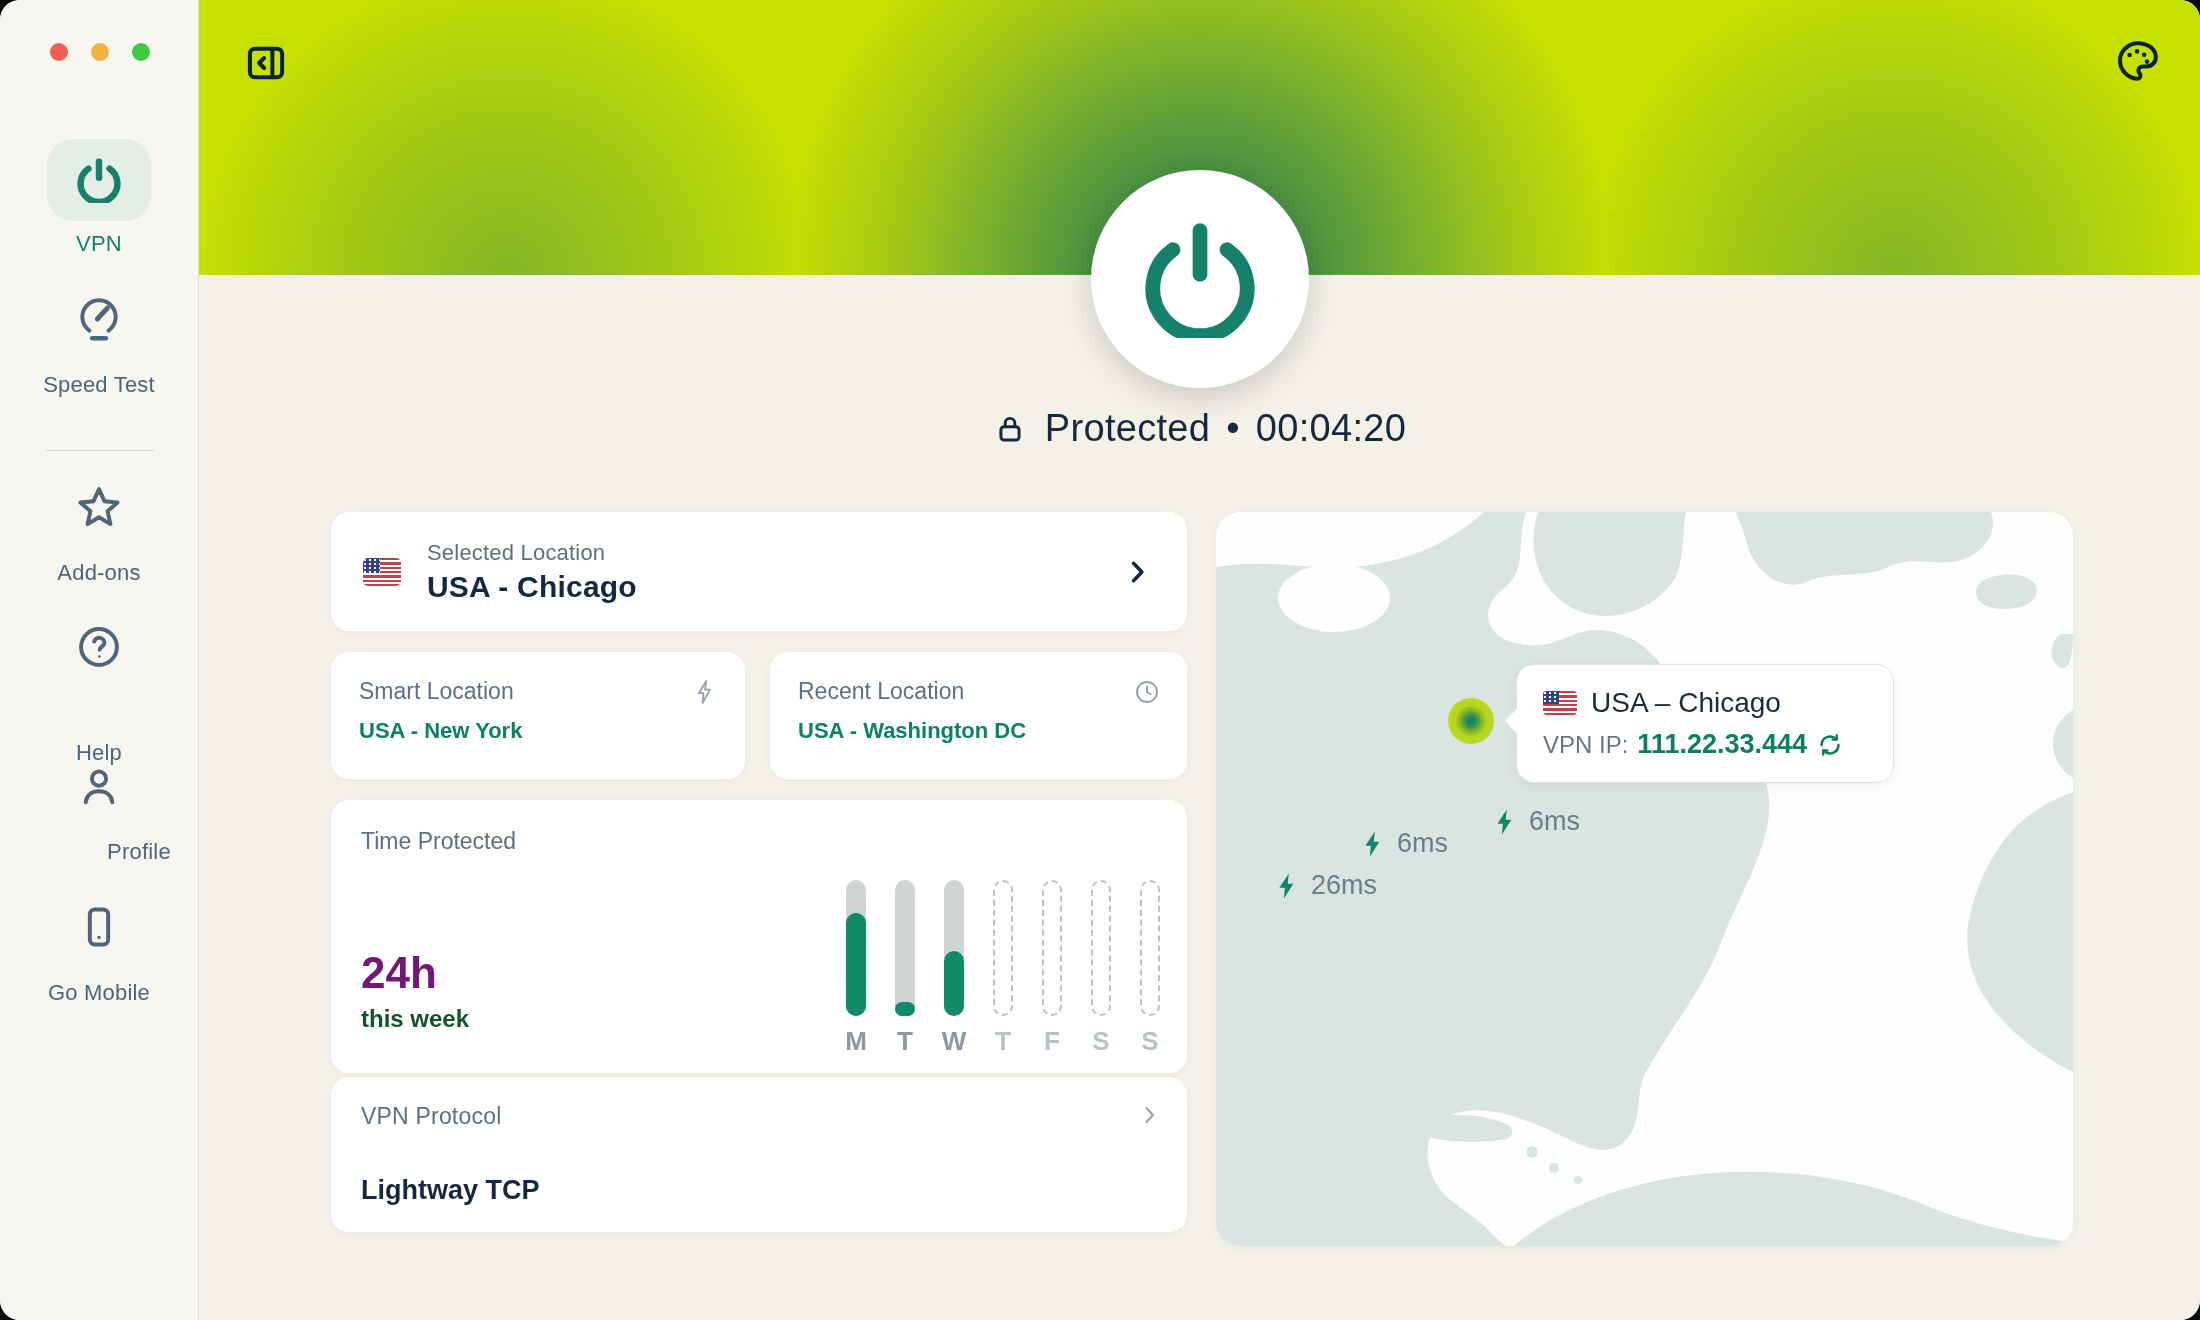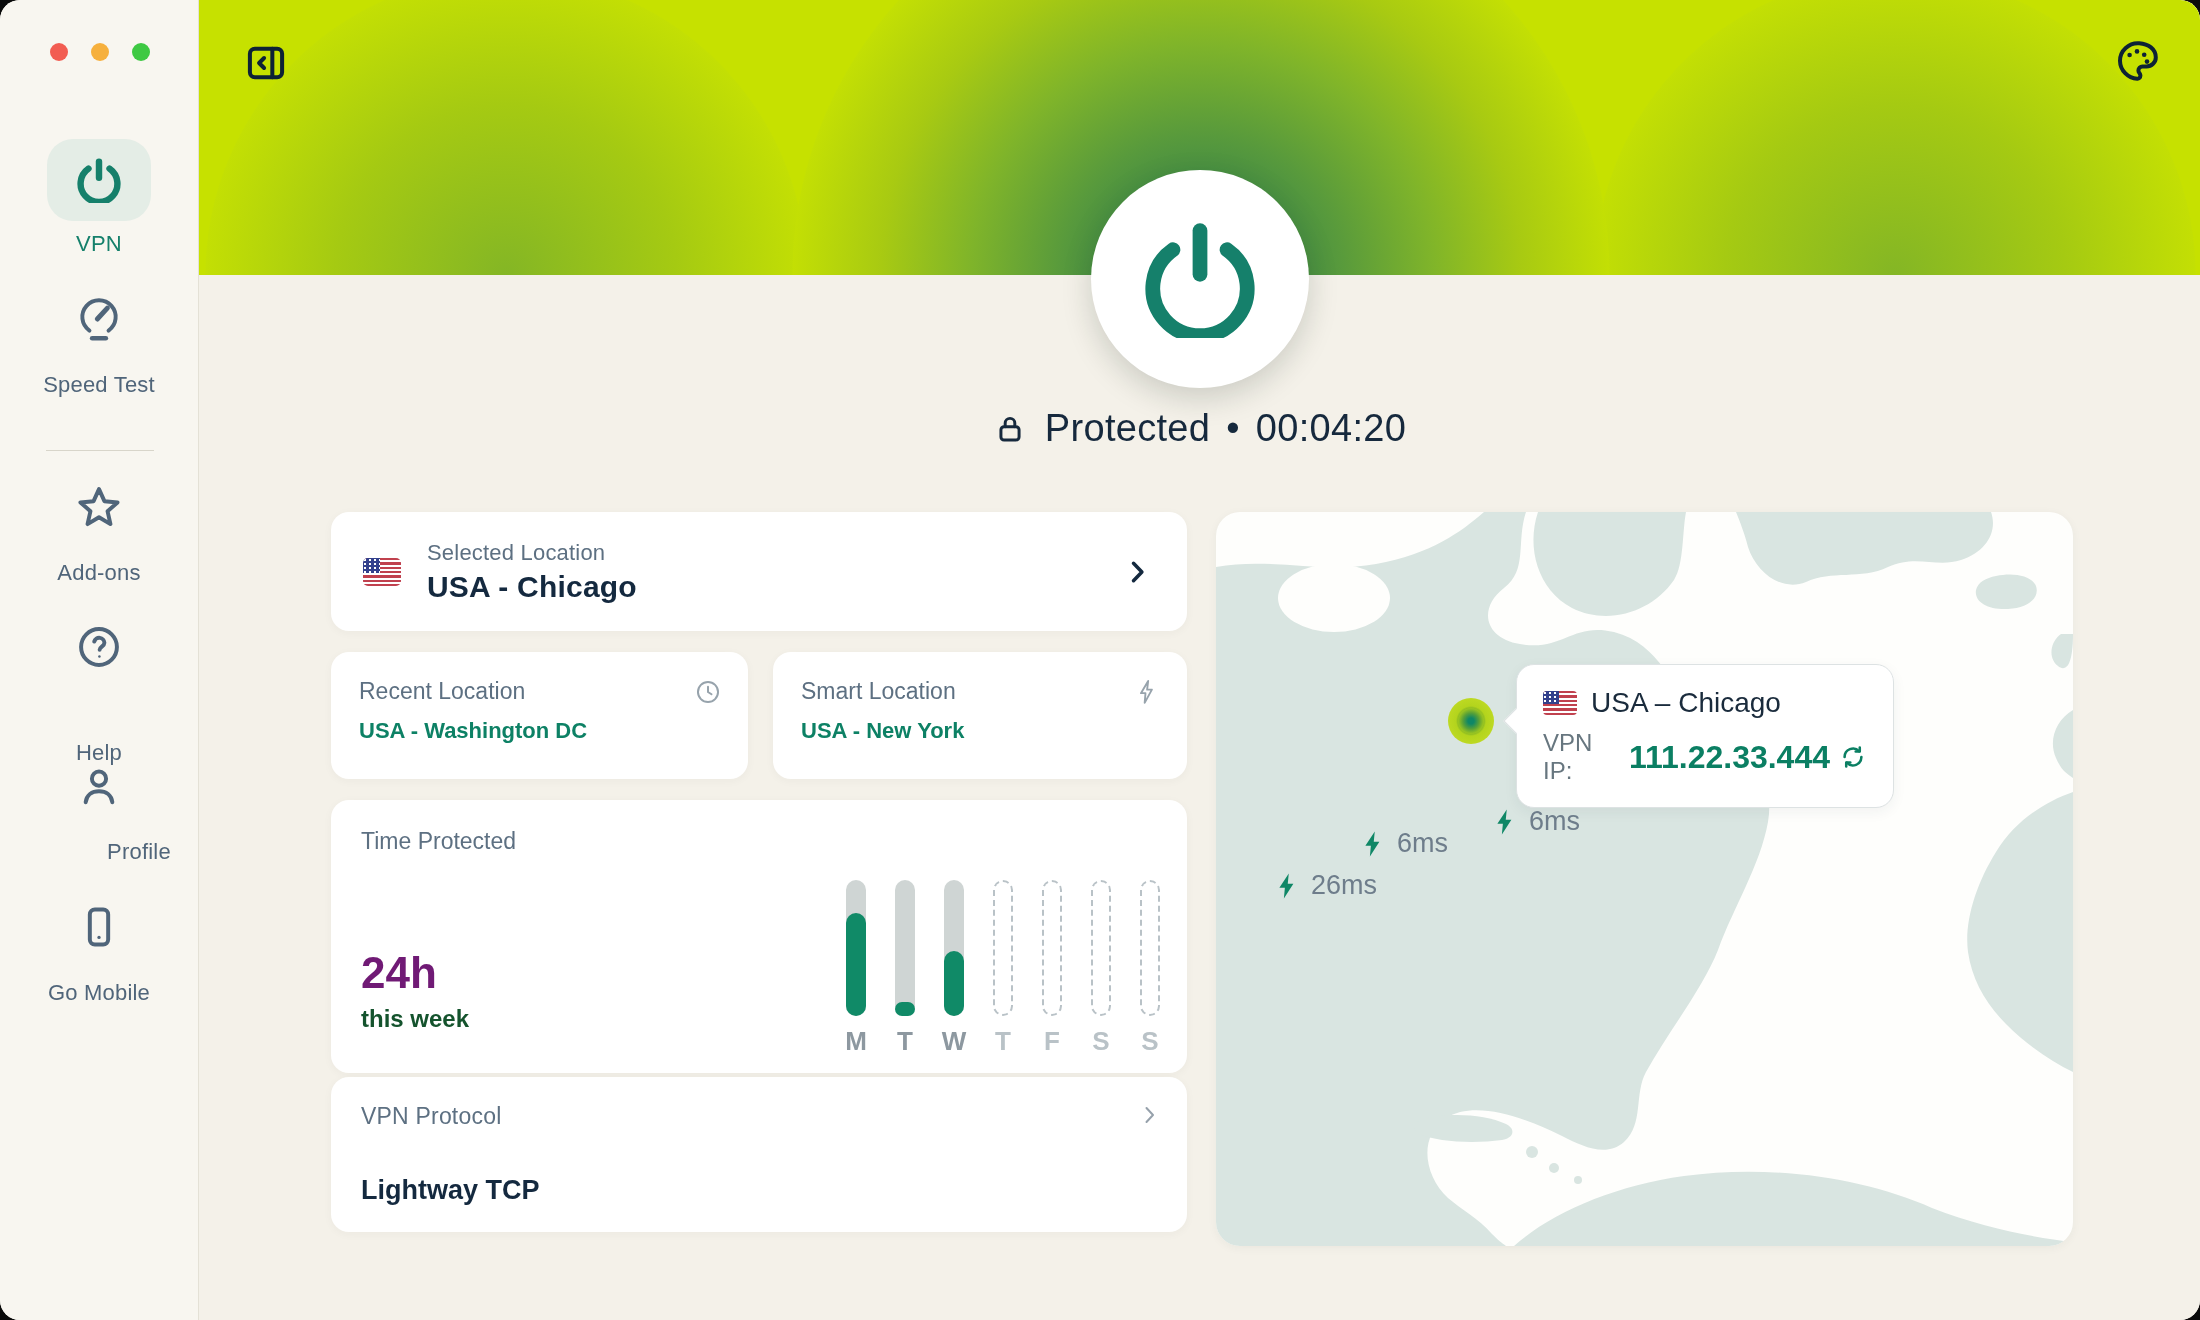--- a/index.html
+++ b/index.html
@@ -83,21 +83,21 @@
   .marker::after{content:"";position:absolute;inset:10px;border-radius:50%;
      background:radial-gradient(circle at 50% 50%, #0f8766 0 3px, #57a038 8px, #a0c81e 13px);}
   .tooltip{position:absolute;left:300px;top:152px;width:324px;background:#ffffff;border:1.5px solid #dde2e3;
      border-radius:18px;padding:22px 26px;box-shadow:0 4px 14px rgba(40,50,60,.06);}
   .tooltip::before{content:"";position:absolute;left:-10px;top:47px;width:17px;height:17px;background:#ffffff;
      border-left:1.5px solid #dde2e3;border-bottom:1.5px solid #dde2e3;transform:rotate(45deg);}
   .tt-row1{display:flex;align-items:center;gap:14px;}
   .tt-city{font-size:28px;font-weight:500;color:#1a2b3c;}
   .tt-row2{display:flex;align-items:center;gap:9px;margin-top:10px;}
   .tt-ip-label{font-size:24px;color:#67767f;}
-  .tt-ip{font-size:32px;font-weight:700;color:#0b7f63;}
+  .tt-ip{font-size:27px;font-weight:700;color:#0b7f63;}
   .latency{position:absolute;display:flex;align-items:center;gap:9px;}
   .latency span{font-size:27px;font-weight:500;color:#6e7d8b;}
 
   svg{display:block;}
 </style>
 </head>
 <body>
 
 <div class="window">
 
@@ -243,43 +243,43 @@
             <div class="sel-value">USA - Chicago</div>
           </span>
           <span>
             <svg width="28" height="34" viewBox="0 0 24 24" fill="none" stroke="#14293f" stroke-width="3" stroke-linecap="round" stroke-linejoin="round">
               <path d="M9 4.5 l7.2 7.5 L9 19.5"></path>
             </svg>
           </span>
         </div>
 
         <div class="row-2">
+          <div class="card card-mini a">
+            <div class="mini-head">
+              <span class="mini-label">Smart Location</span>
+              <span>
+                <svg width="28" height="28" viewBox="0 0 24 24" fill="none" stroke="#97a3ac" stroke-width="1.6" stroke-linejoin="round">
+                  <path d="M13 2.5 6.8 13h3.9l-.7 8.3L16.2 10h-4.1z"></path>
+                </svg>
+              </span>
+            </div>
+            <div class="mini-value">USA - New York</div>
+          </div>
+
           <div class="card card-mini b">
             <div class="mini-head">
               <span class="mini-label">Recent Location</span>
               <span>
                 <svg width="28" height="28" viewBox="0 0 24 24" fill="none" stroke="#97a3ac" stroke-width="1.7" stroke-linecap="round">
                   <circle cx="12" cy="12" r="8.6"></circle>
                   <path d="M12 7.4 V12 l3 1.9"></path>
                 </svg>
               </span>
             </div>
             <div class="mini-value">USA - Washington DC</div>
-          </div>
-
-          <div class="card card-mini a">
-            <div class="mini-head">
-              <span class="mini-label">Smart Location</span>
-              <span>
-                <svg width="28" height="28" viewBox="0 0 24 24" fill="none" stroke="#97a3ac" stroke-width="1.6" stroke-linejoin="round">
-                  <path d="M13 2.5 6.8 13h3.9l-.7 8.3L16.2 10h-4.1z"></path>
-                </svg>
-              </span>
-            </div>
-            <div class="mini-value">USA - New York</div>
           </div>
         </div>
 
         <div class="card card-time">
           <span class="time-label">Time Protected</span>
           <div class="time-total">24h</div>
           <div class="time-period">this week</div>
           <div class="chart">
             <div class="day past">
                 <div class="bar-track">

